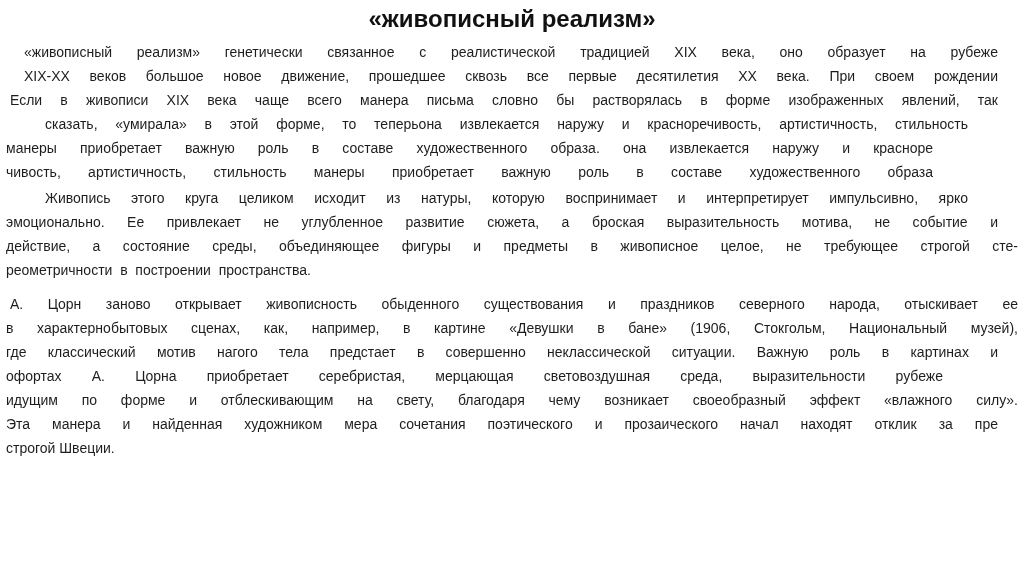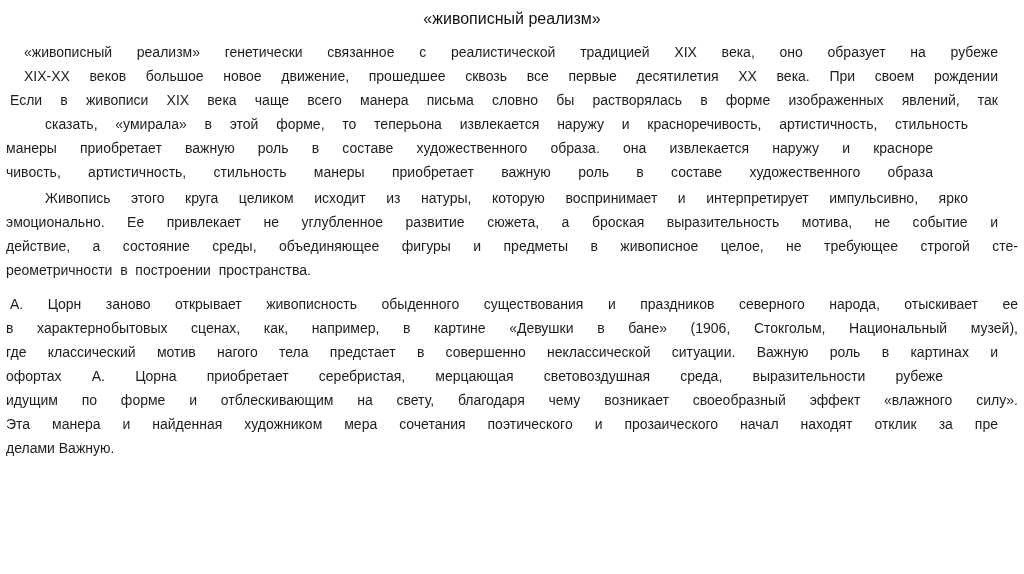--- a/index.html
+++ b/index.html
@@ -15,23 +15,23 @@
   }
   main[data-name="slide"] {
     box-sizing: border-box;
     width: 1024px;
     height: 574px;
     padding: 0 6px;
     background: #ffffff;
   }
   h1[data-name="slide-title"] {
     margin: 6px 0 0 0;
-    font-size: 16px;
+    font-size: 24px;
     line-height: 26px;
-    font-weight: normal;
+    font-weight: bold;
     text-align: center;
     color: #111111;
   }
   .para {
     margin: 0;
     font-size: 14px;
     line-height: 24px;
     color: #1d1d1d;
   }
   .p0 { margin-top: 8px; margin-left: 18px; }
@@ -75,15 +75,15 @@
     <div class="line" data-name="text-line">реометричности  в  построении  пространства.</div>
   </section>
 
   <section class="para p3" data-name="paragraph-4">
     <div class="line j ind4" data-name="text-line">А. Цорн заново открывает живописность обыденного существования и праздников северного народа, отыскивает ее</div>
     <div class="line j" data-name="text-line">в характернобытовых сценах, как, например, в картине «Девушки в бане» (1906, Стокгольм, Национальный музей),</div>
     <div class="line j pr20" data-name="text-line">где классический мотив нагого тела предстает в совершенно неклассической ситуации. Важную роль в картинах и</div>
     <div class="line j pr75" data-name="text-line">офортах А. Цорна приобретает серебристая, мерцающая световоздушная среда, выразительности рубеже</div>
     <div class="line j" data-name="text-line">идущим по форме и отблескивающим на свету, благодаря чему возникает своеобразный эффект «влажного силу».</div>
     <div class="line j pr20" data-name="text-line">Эта манера и найденная художником мера сочетания поэтического и прозаического начал находят отклик за пре</div>
-    <div class="line" data-name="text-line">делами Важную.</div>
+    <div class="line" data-name="text-line">строгой Швеции.</div>
   </section>
 </main>
 
 </body></html>

